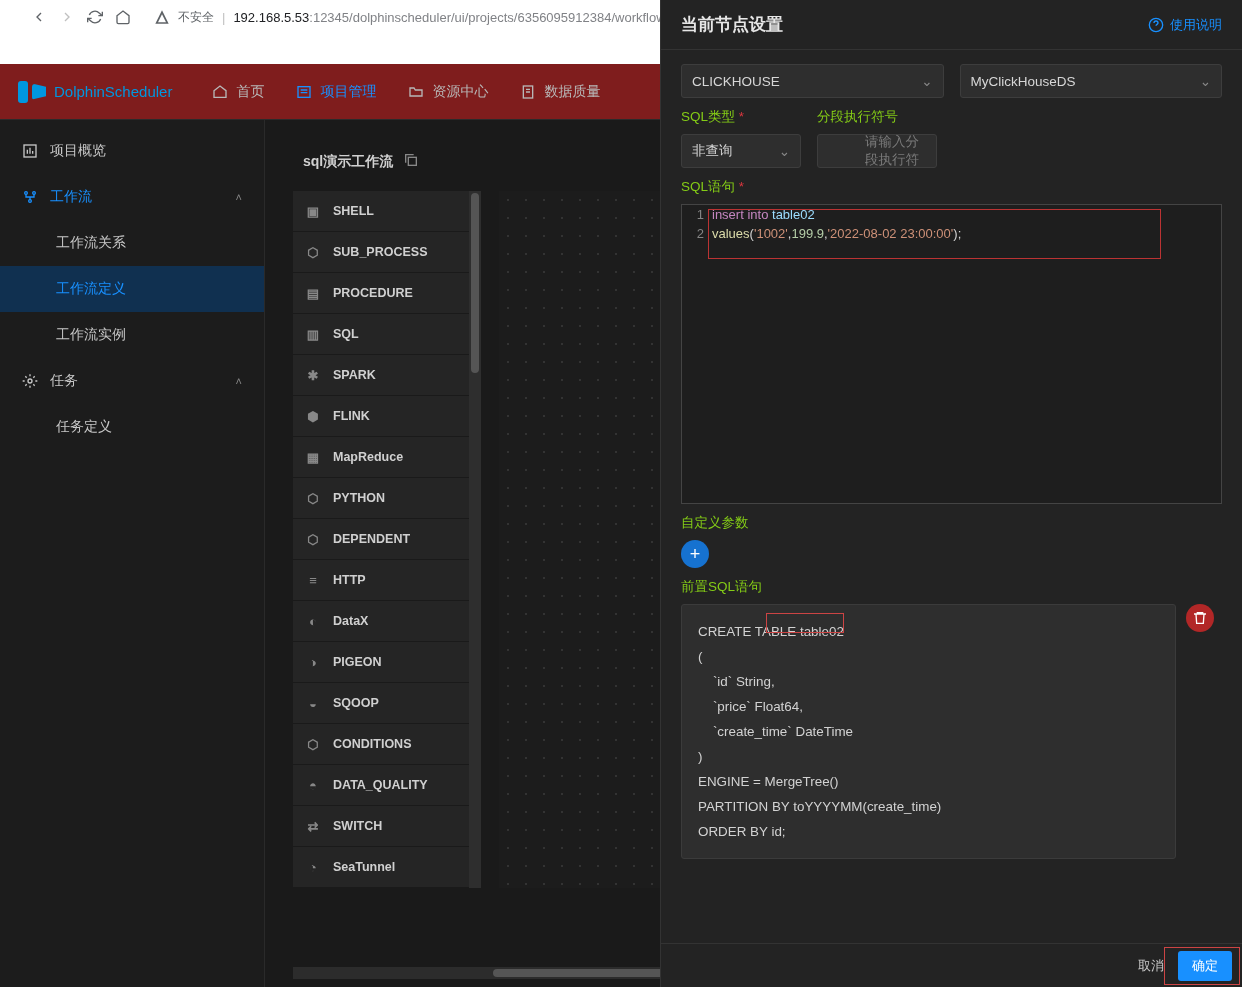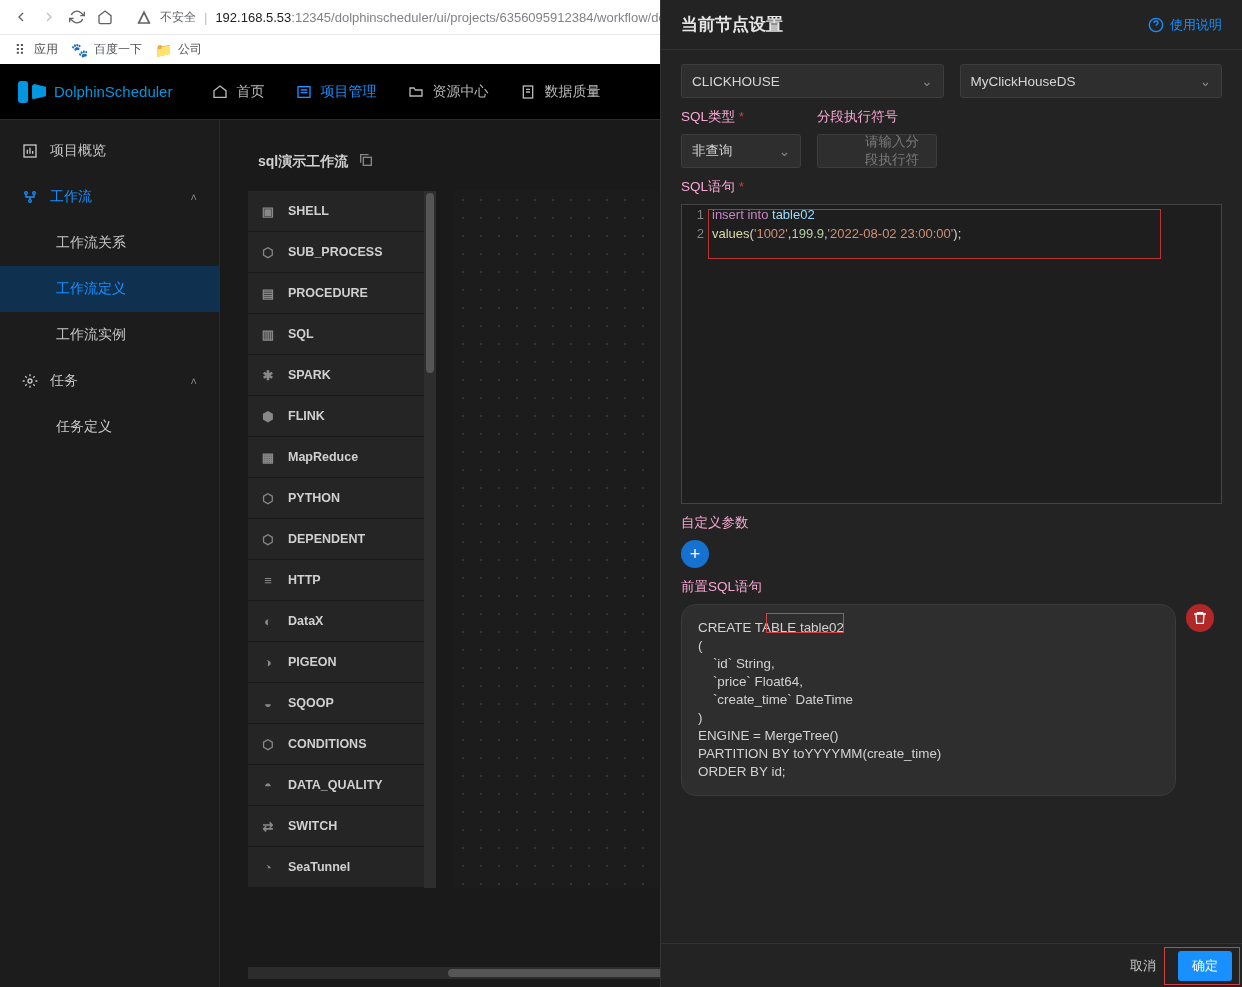--- a/index.html
+++ b/index.html
@@ -1,41 +1,41 @@
 <!DOCTYPE html>
 <html><head>
 <meta charset="utf-8">
 <style>
 * { margin:0; padding:0; box-sizing:border-box; font-family:-apple-system,"Microsoft YaHei",sans-serif; }
 body { background:#1c1c1c; color:#c7c7c7; font-size:13px; overflow:hidden; }
 
-.browser-chrome { height:64px; background:#fff; display:flex; flex-direction:column; }
+.browser-chrome { height:64px; background:#fff; display:flex; flex-direction:row;padding-left:18px; }
 .addr-row { height:34px; display:flex; align-items:center; gap:10px; padding:0 12px; }
 .nav-btn { width:18px; height:18px; display:flex; align-items:center; justify-content:center; color:#6b6b6b; }
 .nav-btn.dis { color:#c0c0c0; }
 .addr-bar { flex:1; display:flex; align-items:center; gap:8px; height:28px; border-radius:14px; padding:0 12px; color:#5f6367; }
 .addr-bar .insecure { color:#5f6367; font-size:12px; }
 .addr-bar .url { color:#202124; font-size:13px; }
 .addr-bar .url .gray { color:#808286; }
 .bm-row { height:30px; display:flex; align-items:center; gap:14px; padding:0 12px; font-size:12px; color:#4d5155; border-top:1px solid #e8e8e8; }
 .bm-item { display:flex; align-items:center; gap:6px; }
 .bm-ico { width:16px; height:16px; display:flex; align-items:center; justify-content:center; font-size:14px; }
 
 .app { height:calc(987px - 64px); display:flex; flex-direction:column; }
-.topbar { height:56px; background:#000000; display:flex; align-items:center; padding:0 18px; gap:24px; border-bottom:1px solid #2b2b2b; }
+.topbar { height:56px; background:#7f1d1d; display:flex; align-items:center; padding:0 18px; gap:24px; border-bottom:1px solid #2b2b2b; }
 .logo { display:flex; align-items:center; gap:8px; color:#0097e0; font-size:15px; margin-right:12px; }
 .logo-ico { width:28px; height:22px; position:relative; }
 .logo-ico::before { content:""; position:absolute; left:0; top:0; width:10px; height:22px; background:#0097e0; border-radius:3px; }
 .logo-ico::after { content:""; position:absolute; right:0; top:3px; width:14px; height:16px; background:#0097e0; border-radius:3px; clip-path:polygon(0 0,100% 20%,100% 80%,0 100%); }
 .nav-item { display:flex; align-items:center; gap:8px; color:#b8b8b8; font-size:14px; padding:4px 4px; }
 .nav-item.active { color:#1890ff; }
 .nav-ico { width:16px; height:16px; display:flex; align-items:center; justify-content:center; }
 
 .body { flex:1; display:flex; overflow:hidden; }
-.sidebar { width:220px; background:#1c1c1c; padding-top:8px; border-right:1px solid #2a2a2a; }
+.sidebar { width:265px; background:#1c1c1c; padding-top:8px; border-right:1px solid #2a2a2a; }
 .side-item { display:flex; align-items:center; height:46px; padding:0 22px; color:#c7c7c7; font-size:14px; gap:12px; justify-content:space-between; }
 .side-item.sub { padding-left:56px; }
 .side-item.active { background:#103050; color:#1890ff; }
 .side-label { display:flex; align-items:center; gap:12px; }
 .chev { color:#888; font-size:11px; }
 
 .main { flex:1; background:#1a1a1a; padding:20px 0 0 28px; position:relative; overflow:hidden; }
 .wf-title { color:#d0d0d0; font-size:14px; font-weight:600; display:flex; align-items:center; gap:10px; margin:12px 0 20px 10px; }
 .task-panel-wrap { display:flex; }
 .task-list { width:176px; }
@@ -47,37 +47,37 @@
 .hscroll { position:absolute; left:28px; right:0; bottom:8px; height:12px; background:#2c2c2c; }
 .hscroll::after{ content:""; position:absolute; left:200px; right:250px; top:2px; bottom:2px; background:#555; border-radius:4px;}
 
 .drawer { position:absolute; right:0; top:0; bottom:0; width:582px; background:#232323; border-left:1px solid #333; display:flex; flex-direction:column; }
 .drawer-hdr { height:50px; display:flex; align-items:center; justify-content:space-between; padding:0 20px; border-bottom:1px solid #333; }
 .drawer-title { color:#e6e6e6; font-size:17px; font-weight:600; }
 .help-link { color:#1890ff; font-size:13px; display:flex; align-items:center; gap:6px; }
 .drawer-body { flex:1; overflow-y:auto; padding:14px 20px; }
 .row2 { display:flex; gap:16px; }
 .field { flex:1; }
-.label { color:#f9a8d4; font-size:13.5px; margin:10px 0 8px; }
+.label { color:#84cc16; font-size:13.5px; margin:10px 0 8px; }
 .req::after { content:" *"; color:#d9363e; }
 .select { height:34px; background:#2e2e2e; border:1px solid #3d3d3d; border-radius:3px; display:flex; align-items:center; justify-content:space-between; padding:0 10px; color:#d7d7d7; font-size:13.5px; }
 .input { height:34px; background:#2e2e2e; border:1px solid #3d3d3d; border-radius:3px; padding:0 10px; color:#aaa; font-size:13.5px; display:flex; align-items:center; }
 .input.placeholder { color:#7a7a7a;padding-left:47px; }
 .code-editor { border:1px solid #444; background:#1e1e1e; height:300px; position:relative; }
 .code-hl { position:absolute; left:26px; top:4px; right:60px; height:50px; border:1px solid #b33; pointer-events:none; }
 .code-line { display:flex; font-family:Consolas,monospace; font-size:13px; line-height:19px; }
 .gut { width:30px; text-align:right; padding-right:8px; color:#858585; }
 .tok-kw { color:#c586c0; } .tok-id { color:#9cdcfe; } .tok-fn { color:#dcdcaa; }
 .tok-str { color:#ce9178; } .tok-num { color:#b5cea8; } .tok-pn { color:#d4d4d4; }
 .add-btn { width:28px; height:28px; border-radius:14px; background:#1672d0; color:#fff; display:flex; align-items:center; justify-content:center; font-size:18px; margin-top:6px; }
-.presql-box { background:#2e2e2e; border:1px solid #3b3b3b; border-radius:15px; padding:14px 16px; color:#d2d2d2; font-size:13.4px; line-height:18px; white-space:pre; position:relative; font-family:"Microsoft YaHei",sans-serif; }
+.presql-box { background:#2e2e2e; border:1px solid #3b3b3b; border-radius:3px; padding:14px 16px; color:#d2d2d2; font-size:13.4px; line-height:25px; white-space:pre; position:relative; font-family:"Microsoft YaHei",sans-serif; }
 .presql-hl { position:absolute; border:1px solid #c44; left:84px; top:8px; width:78px; height:20px; pointer-events:none; }
 .del-btn { position:absolute; right:-38px; top:0; width:28px; height:28px; border-radius:14px; background:#b22727; color:#fff; display:flex; align-items:center; justify-content:center; }
 .presql-wrap { position:relative; margin-right:46px; }
-.drawer-ftr { height:44px; display:flex; align-items:center; justify-content:flex-end; gap:8px; padding:8px 10px; border-top:1px solid #333; }
+.drawer-ftr { height:44px; display:flex; align-items:center; justify-content:flex-end; padding:8px 10px; border-top:1px solid #333; }
 .btn { height:30px; padding:0 14px; border-radius:3px; font-size:13px; display:flex; align-items:center; }
 .btn-text { color:#c9c9c9; }
 .btn-primary { background:#1890ff; color:#fff; }
 .ftr-hl { position:absolute; right:2px; bottom:2px; border:1px solid #c44; width:76px; height:38px; pointer-events:none; }
 
 svg { width:16px; height:16px; }
 </style>
 </head>
 <body>
 

